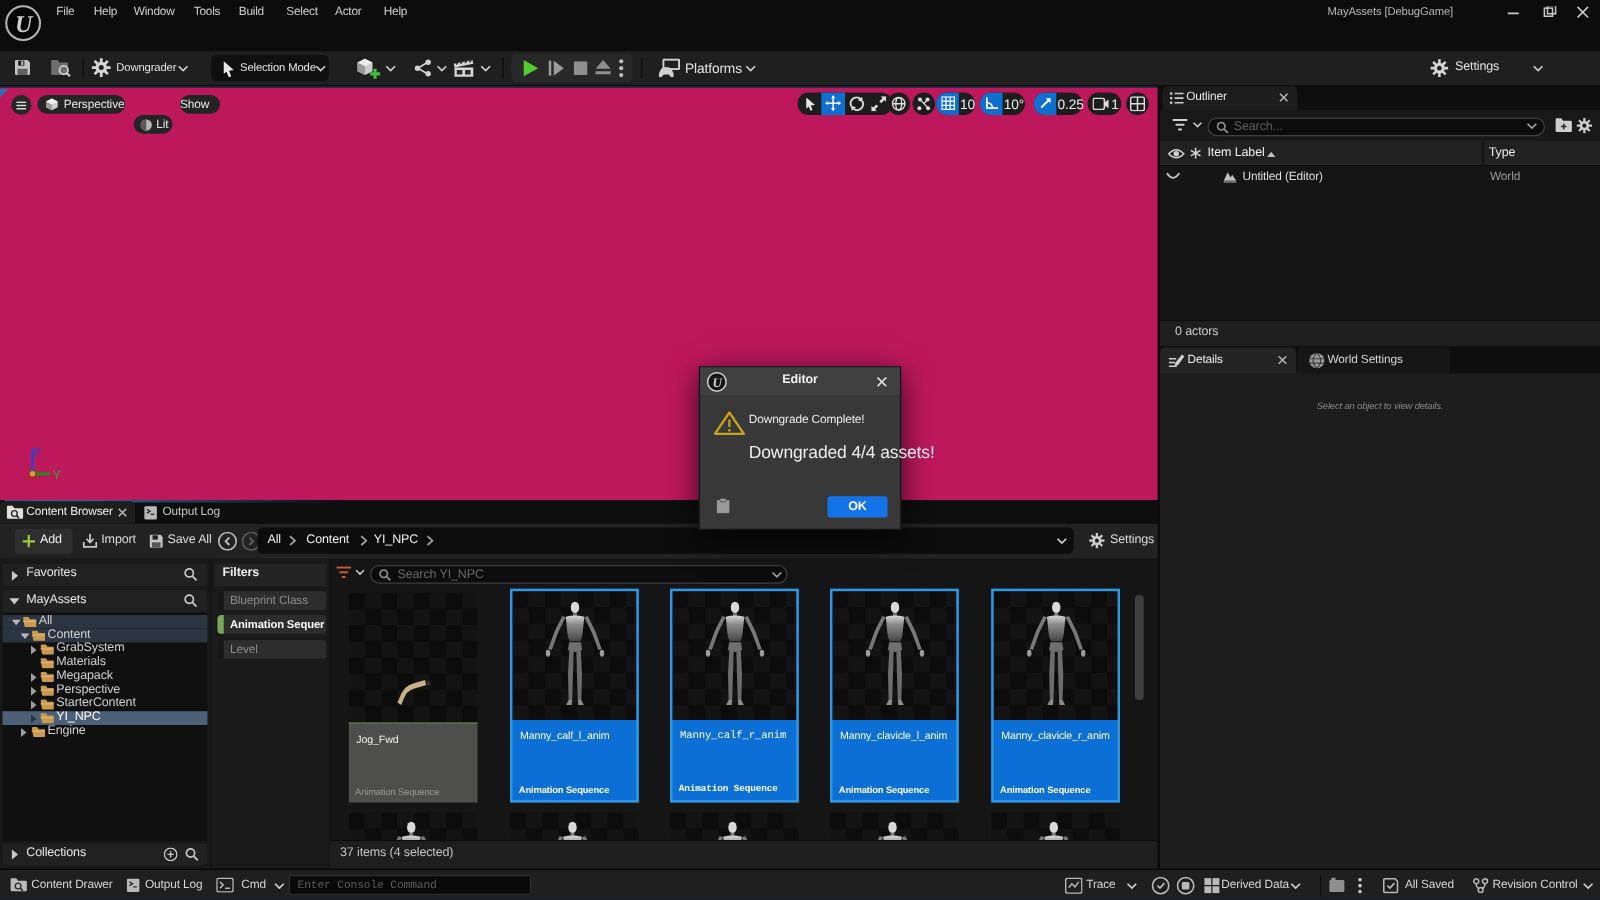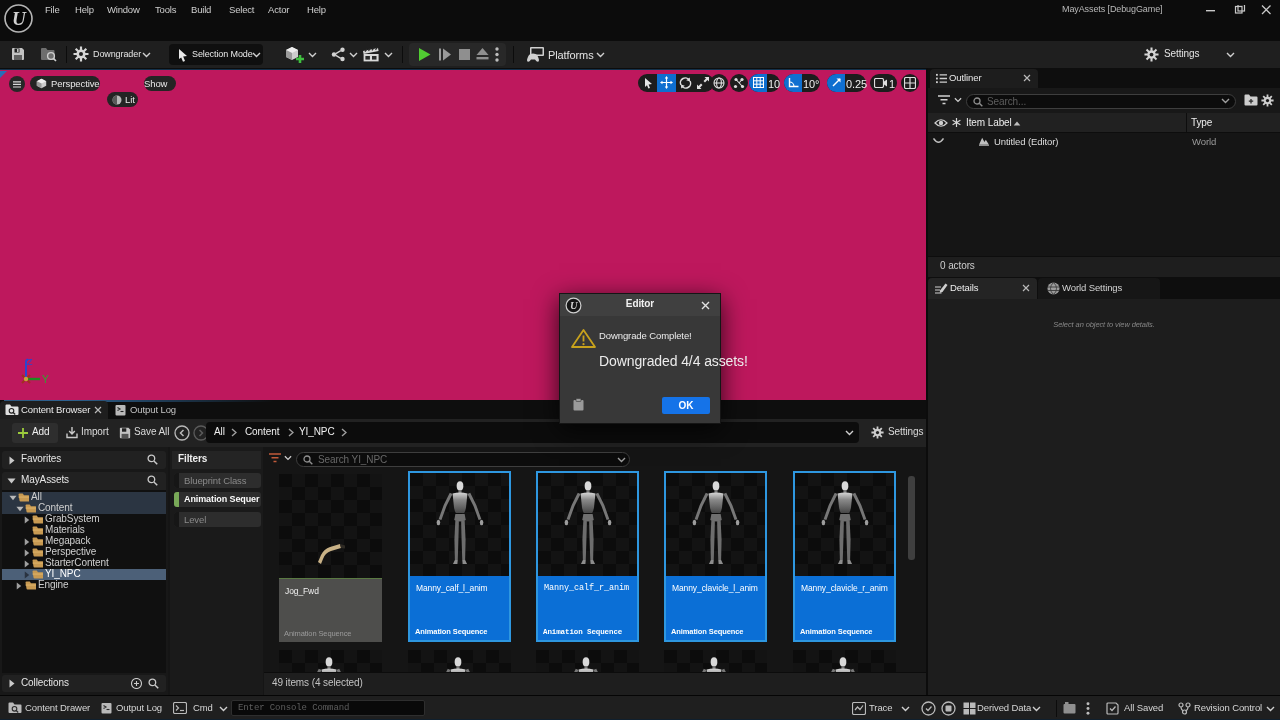--- a/index.html
+++ b/index.html
@@ -734,21 +734,21 @@
         <path d="M6.3 6.3 L9.3 9.3" stroke="#8f8f8f" stroke-width="1.4"></path>
       </svg>
     <span class="abs" style="left:318px;top:54px;color:#686868;font-size:10px">Search YI_NPC</span>
     <svg class="abs" style="left:617px;top:57px" width="9" height="6" viewBox="0 0 9 6">
         <path d="M1 1 L4.5 4.5 L8 1" stroke="#9f9f9f" stroke-width="1.4" fill="none"></path>
       </svg>
 
     <div class="abs" style="left:908px;top:76px;width:7px;height:84px;background:#3f3f3f;border-radius:3px;"></div>
 
     <div class="abs" style="left:264px;top:272px;width:662px;height:23px;background:#1e1e1e;border-top:1px solid #0c0c0c;"></div>
-    <span class="abs" style="left:272px;top:277px;color:#c3c3c3;font-size:10px">49 items (4 selected)</span>
+    <span class="abs" style="left:272px;top:277px;color:#c3c3c3;font-size:10px">37 items (4 selected)</span>
   </div>
   <div class="abs" id="statusbar">
     <svg class="abs" style="left:8px;top:6px" width="14" height="12" viewBox="0 0 14 12">
         <path d="M0.5 1.5 q0-1 1-1 h3.5 l1.5 2 h6 q1 0 1 1 v6.5 q0 1 -1 1 h-11 q-1 0 -1 -1 z" fill="#b9b9b9"></path>
         <circle cx="6.5" cy="6.8" r="2.3" fill="none" stroke="#2a2a2a" stroke-width="1.1"></circle>
         <path d="M8.2 8.5 L10.2 10.5" stroke="#2a2a2a" stroke-width="1.2"></path>
       </svg>
     <span class="abs" style="left:25px;top:6px;color:#d6d6d6">Content Drawer</span>
     <svg class="abs" style="left:101px;top:6px" width="11" height="12" viewBox="0 0 11 12">
         <rect x="0.5" y="1" width="10" height="10.5" rx="1" fill="#b9b9b9"></rect>

